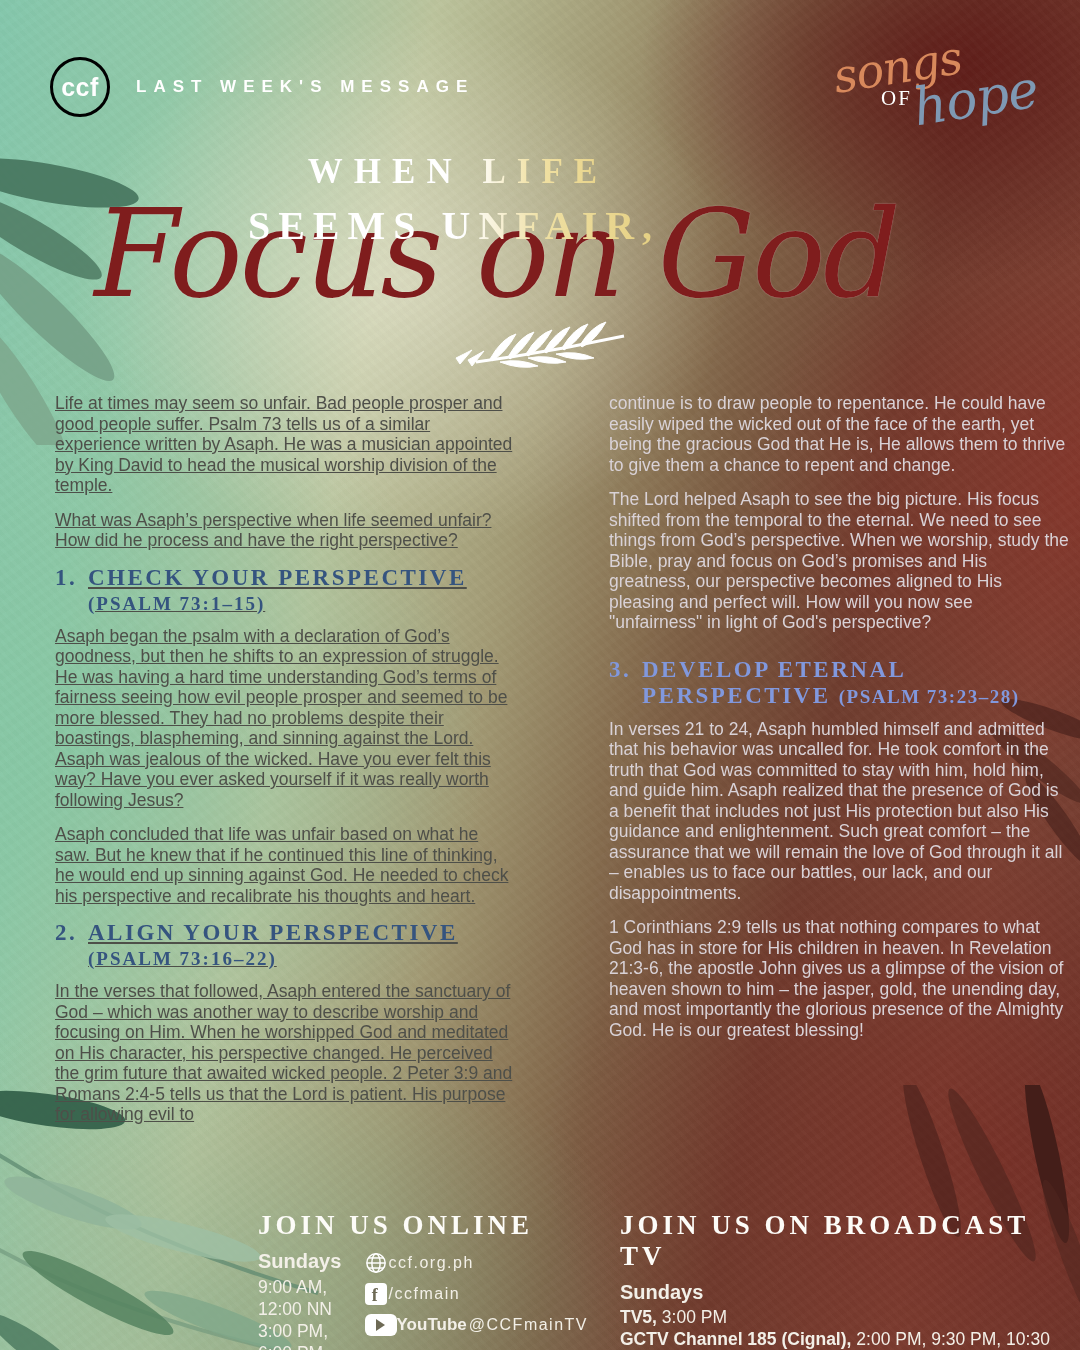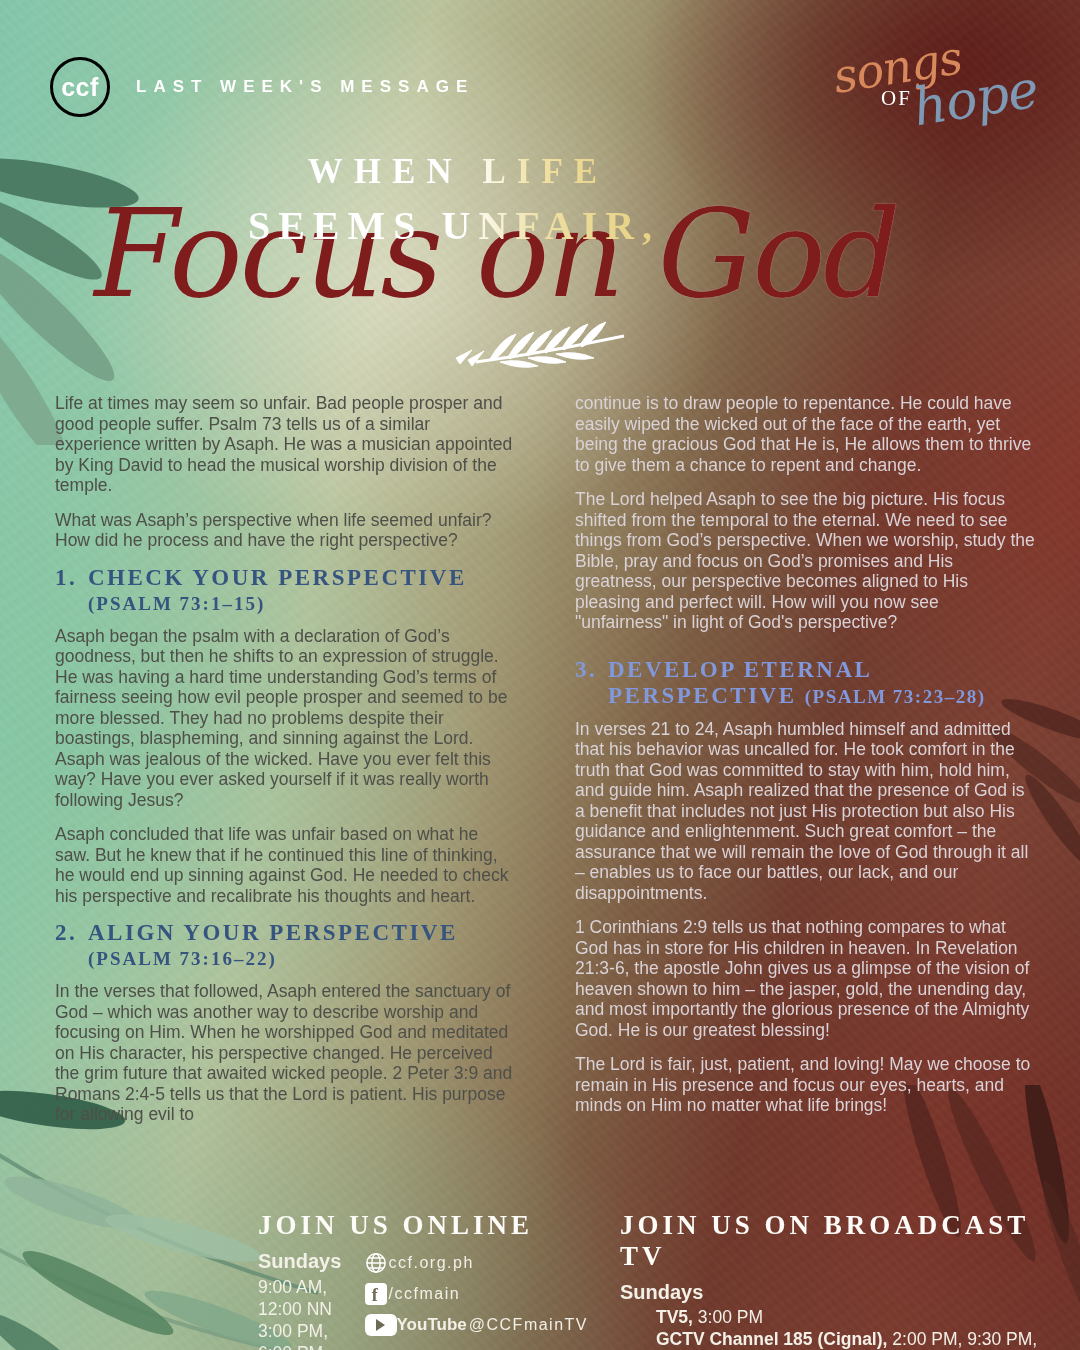--- a/index.html
+++ b/index.html
@@ -49,22 +49,22 @@
     background-image:linear-gradient(90deg,#ffffff 0%,#ffffff 55%,#f1e2a6 75%,#e7d287 100%); }
   .tl2 { display:block; margin-top:10px; }
   .tl2 span { font-size:40px; letter-spacing:8px; transform:translateX(-42px);
     background-image:linear-gradient(90deg,#ffffff 0%,#ffffff 52%,#eedfa2 72%,#e5cf81 100%); }
   .tscript { display:block; margin-top:-66px; font-family:"DejaVu Serif", serif; font-style:italic;
     font-size:122px; color:#7f1d1d; letter-spacing:-3px; text-shadow:0 0 1px rgba(255,255,255,.6); }
   .laurel { position:absolute; top:318px; left:0; width:1080px; display:flex; justify-content:center; }
 
   
   .col { position:absolute; top:393px; font-size:17.5px; line-height:20.5px; }
-  .col-left  { left:55px;  width:458px; color:#4e4f49; }
-  .col-right { left:575px; width:460px; color:#d9d2d7; }
+  .col-left  { left:55px;  width:458px; color:#4e4f49;text-decoration:underline; }
+  .col-right { left:609px; width:460px; color:#d9d2d7; }
   .col p { margin-bottom:14px; }
   .sec-h { position:relative; padding-left:33px; font-family:"Liberation Serif", serif; font-weight:bold;
     margin:8px 0 9px 0; line-height:26px; }
   .sec-num { position:absolute; left:0; top:0; }
   .h-blue  { color:#35547f; font-size:23px; letter-spacing:2.5px; }
   .h-peri  { color:#8198dd; font-size:23px; letter-spacing:2.5px; }
   .sec-ref { display:block; font-size:19px; letter-spacing:2px; }
   .sec-ref-inline { font-size:19px; letter-spacing:1.5px; }
 
   
@@ -79,21 +79,21 @@
   .f-social { display:flex; flex-direction:column; gap:9px; padding-top:2px; }
   .soc-row { display:flex; align-items:center; gap:2px; font-size:16px; letter-spacing:1.5px; }
   .fb-box { width:22px; height:22px; background:#fff; border-radius:4px; color:#6e6a55;
     font-family:"Liberation Serif", serif; font-weight:bold; font-size:18px;
     display:flex; align-items:flex-end; justify-content:center; line-height:20px; }
   .yt-box { width:32px; height:22px; background:#fff; border-radius:6px;
     display:flex; align-items:center; justify-content:center; }
   .yt-tri { width:0; height:0; border-left:9px solid #6e6a55; border-top:6px solid transparent; border-bottom:6px solid transparent; }
   .yt-word { font-weight:bold; font-size:17px; letter-spacing:0; margin-left:-2px; }
   .bc-line { font-size:17.5px; line-height:21.5px; }
-  .bc-line b { font-weight:bold;margin-left:36px; }
+  .bc-line b { font-weight:bold; }
 
   .leaf-svg { position:absolute; pointer-events:none; }
 </style>
 </head>
 <body>
 
 <div class="texture"></div>
 
 <svg class="leaf-svg" style="top:145px; left:-14px;" width="215" height="300" viewBox="0 0 215 300">
   <ellipse cx="62" cy="38" rx="92" ry="19" fill="#47755e" opacity="0.92" transform="rotate(10 62 38)"></ellipse>
@@ -184,21 +184,20 @@
 
 <div class="col col-right">
   <p>continue is to draw people to repentance. He could have easily wiped the wicked out of the face of the earth, yet being the gracious God that He is, He allows them to thrive to give them a chance to repent and change.</p>
   <p>The Lord helped Asaph to see the big picture. His focus shifted from the temporal to the eternal. We need to see things from God’s perspective. When we worship, study the Bible, pray and focus on God’s promises and His greatness, our perspective becomes aligned to His pleasing and perfect will. How will you now see "unfairness" in light of God's perspective?</p>
 
   <div class="sec-h h-peri" style="margin-top:24px;">
     <span class="sec-num">3.</span><span>DEVELOP ETERNAL PERSPECTIVE </span><span class="sec-ref-inline">(PSALM 73:23–28)</span>
   </div>
   <p>In verses 21 to 24, Asaph humbled himself and admitted that his behavior was uncalled for. He took comfort in the truth that God was committed to stay with him, hold him, and guide him. Asaph realized that the presence of God is a benefit that includes not just His protection but also His guidance and enlightenment. Such great comfort – the assurance that we will remain the love of God through it all – enables us to face our battles, our lack, and our disappointments.</p>
   <p>1 Corinthians 2:9 tells us that nothing compares to what God has in store for His children in heaven. In Revelation 21:3-6, the apostle John gives us a glimpse of the vision of heaven shown to him – the jasper, gold, the unending day, and most importantly the glorious presence of the Almighty God. He is our greatest blessing!</p>
-  <p>The Lord is fair, just, patient, and loving! May we choose to remain in His presence and focus our eyes, hearts, and minds on Him no matter what life brings!</p>
 </div>
 
 <div class="f-online">
   <div class="footer-title">JOIN US ONLINE</div>
   <div class="f-cols">
     <div class="f-sched">
       <div class="f-day">Sundays</div>
       <div class="f-line">9:00 AM, 12:00 NN</div>
       <div class="f-line">3:00 PM, 6:00 PM</div>
     </div>

